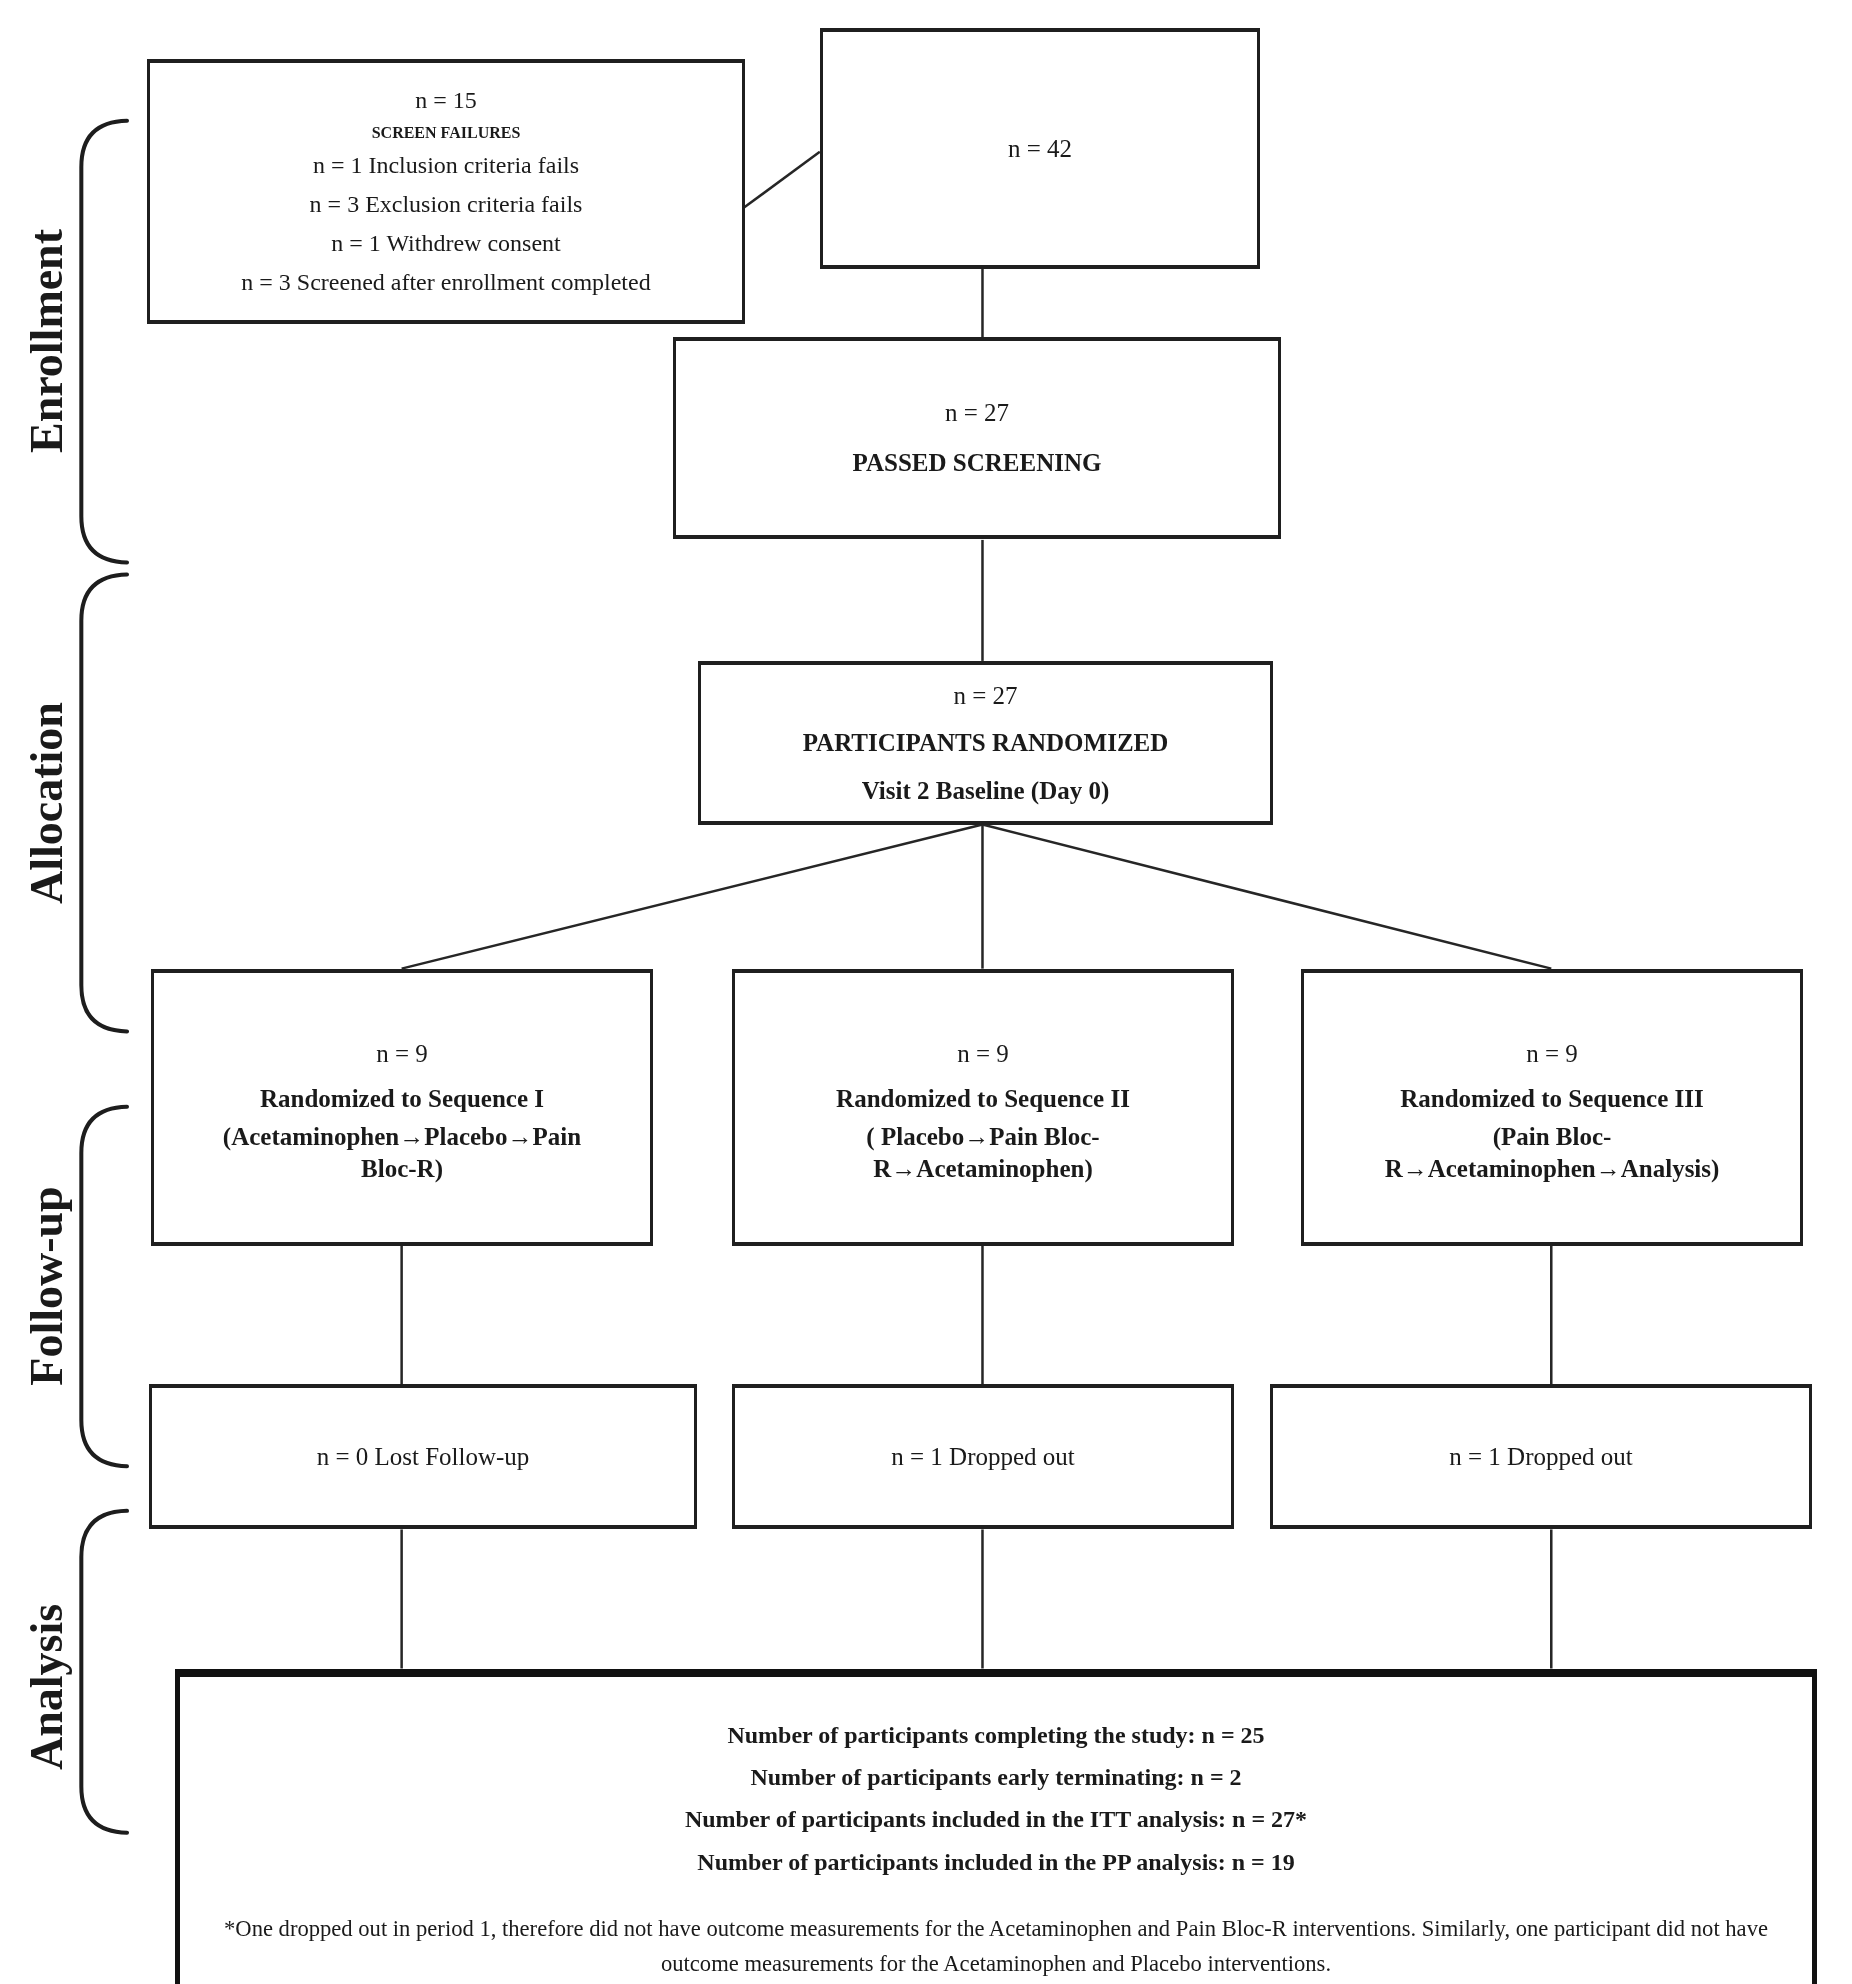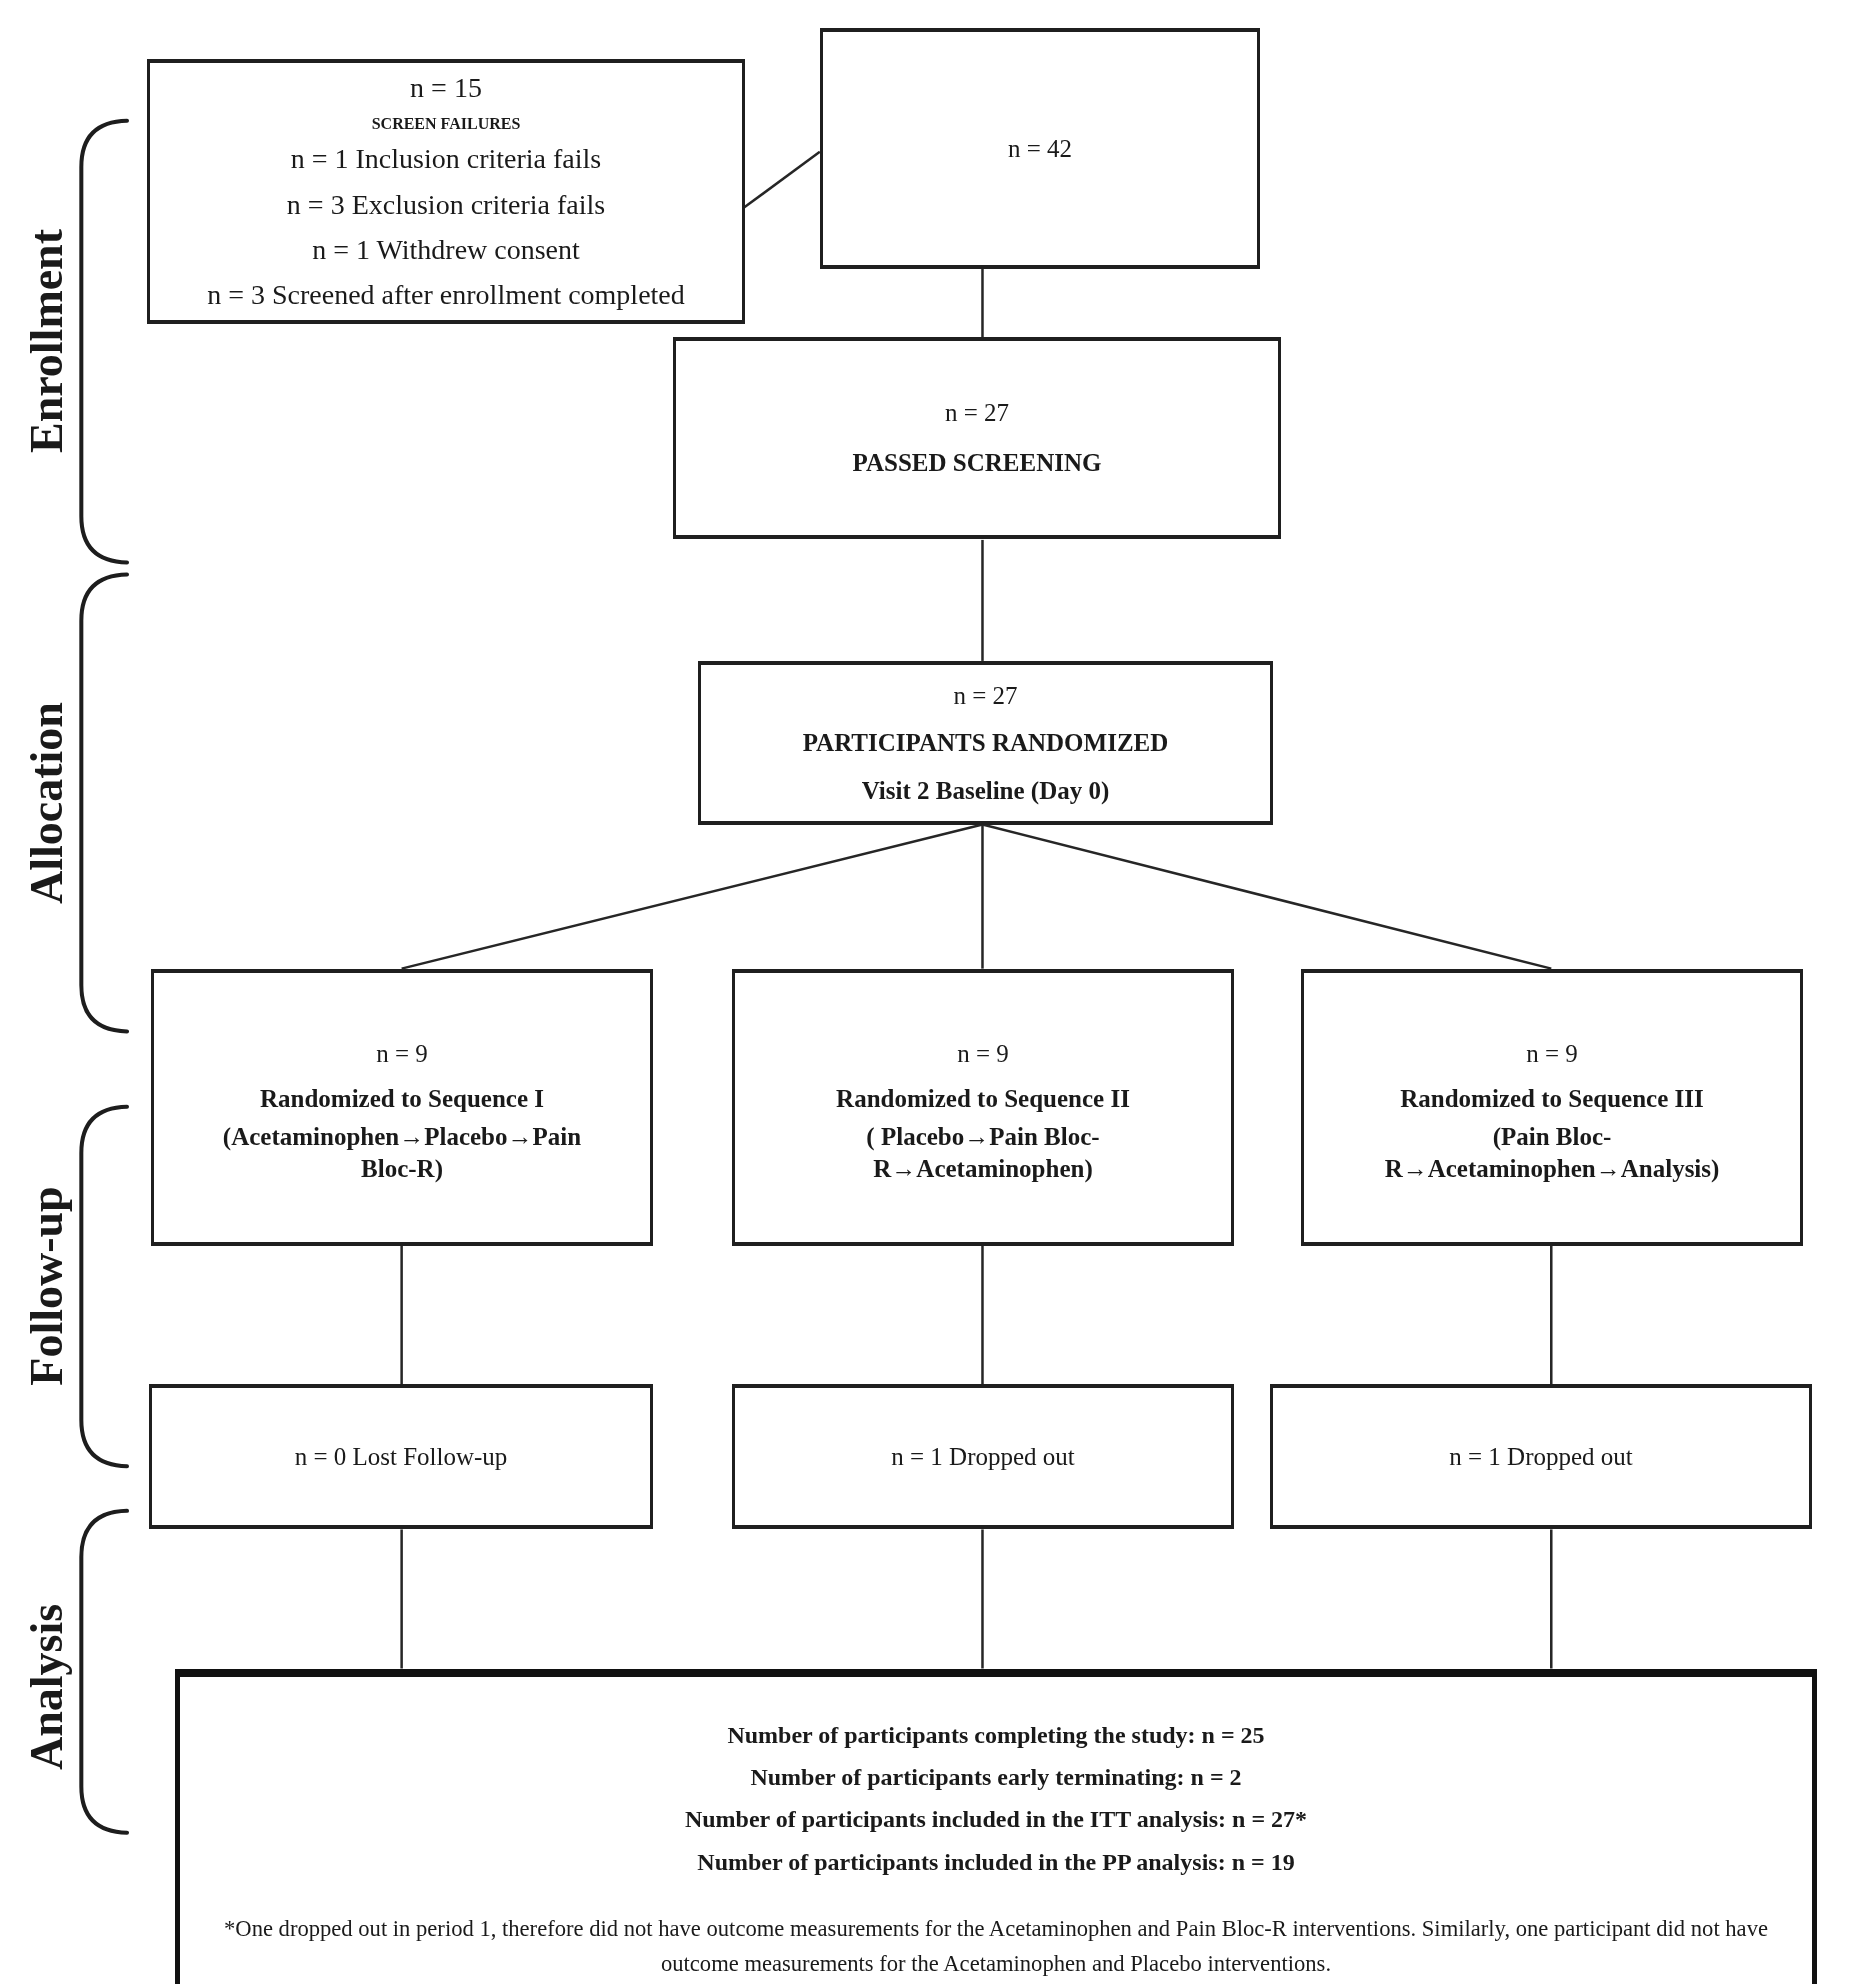--- a/index.html
+++ b/index.html
@@ -24,21 +24,21 @@
     align-items: center;
     justify-content: center;
     text-align: center;
     z-index: 2;
   }
   .fbox .ln { width: 100%; white-space: normal; }
   .n-line  { font-size: 25px; font-weight: 400; line-height: 1.8; }
   .t-line  { font-size: 25px; font-weight: 700; line-height: 1.8; }
   .screened-box .ln, .passed-box .ln { line-height: 2.0; }
   .rand-box .ln { line-height: 1.9; }
-  .sf-box .ln { font-size: 28px; line-height: 1.62; }
+  .sf-box .ln { font-size: 24px; line-height: 1.62; }
   .seq-box .ln { line-height: 1.8; }
   .single-box .ln { font-size: 25px; font-weight: 400; line-height: 1.6; }
   .analysis-box {
     border: 5px solid #111111;
     border-top-width: 8px;
     border-bottom-width: 7px;
     justify-content: center;
   }
   .analysis-box .a-line { font-size: 24px; font-weight: 700; line-height: 1.76; }
   .analysis-box .footnote {
@@ -126,21 +126,21 @@
     <div class="ln t-line" style="line-height:1.25;">R→Acetaminophen)</div>
   </div>
 
   <div class="fbox seq-box" style="left:1301px; top:969px; width:502px; height:277px;">
     <div class="ln n-line">n = 9</div>
     <div class="ln t-line">Randomized to Sequence III</div>
     <div class="ln t-line" style="line-height:1.25;">(Pain Bloc-</div>
     <div class="ln t-line" style="line-height:1.25;">R→Acetaminophen→Analysis)</div>
   </div>
 
-  <div class="fbox single-box" style="left:149px; top:1384px; width:504px; height:145px;align-items:center;">
+  <div class="fbox single-box" style="left:149px; top:1384px; width:548px; height:145px;align-items:center;">
     <div class="ln">n = 0 Lost Follow-up</div>
   </div>
   <div class="fbox single-box" style="left:732px; top:1384px; width:502px; height:145px;">
     <div class="ln">n = 1 Dropped out</div>
   </div>
   <div class="fbox single-box" style="left:1270px; top:1384px; width:542px; height:145px;">
     <div class="ln">n = 1 Dropped out</div>
   </div>
 
   <div class="fbox analysis-box" style="left:175px; top:1669px; width:1642px; height:356px;">

